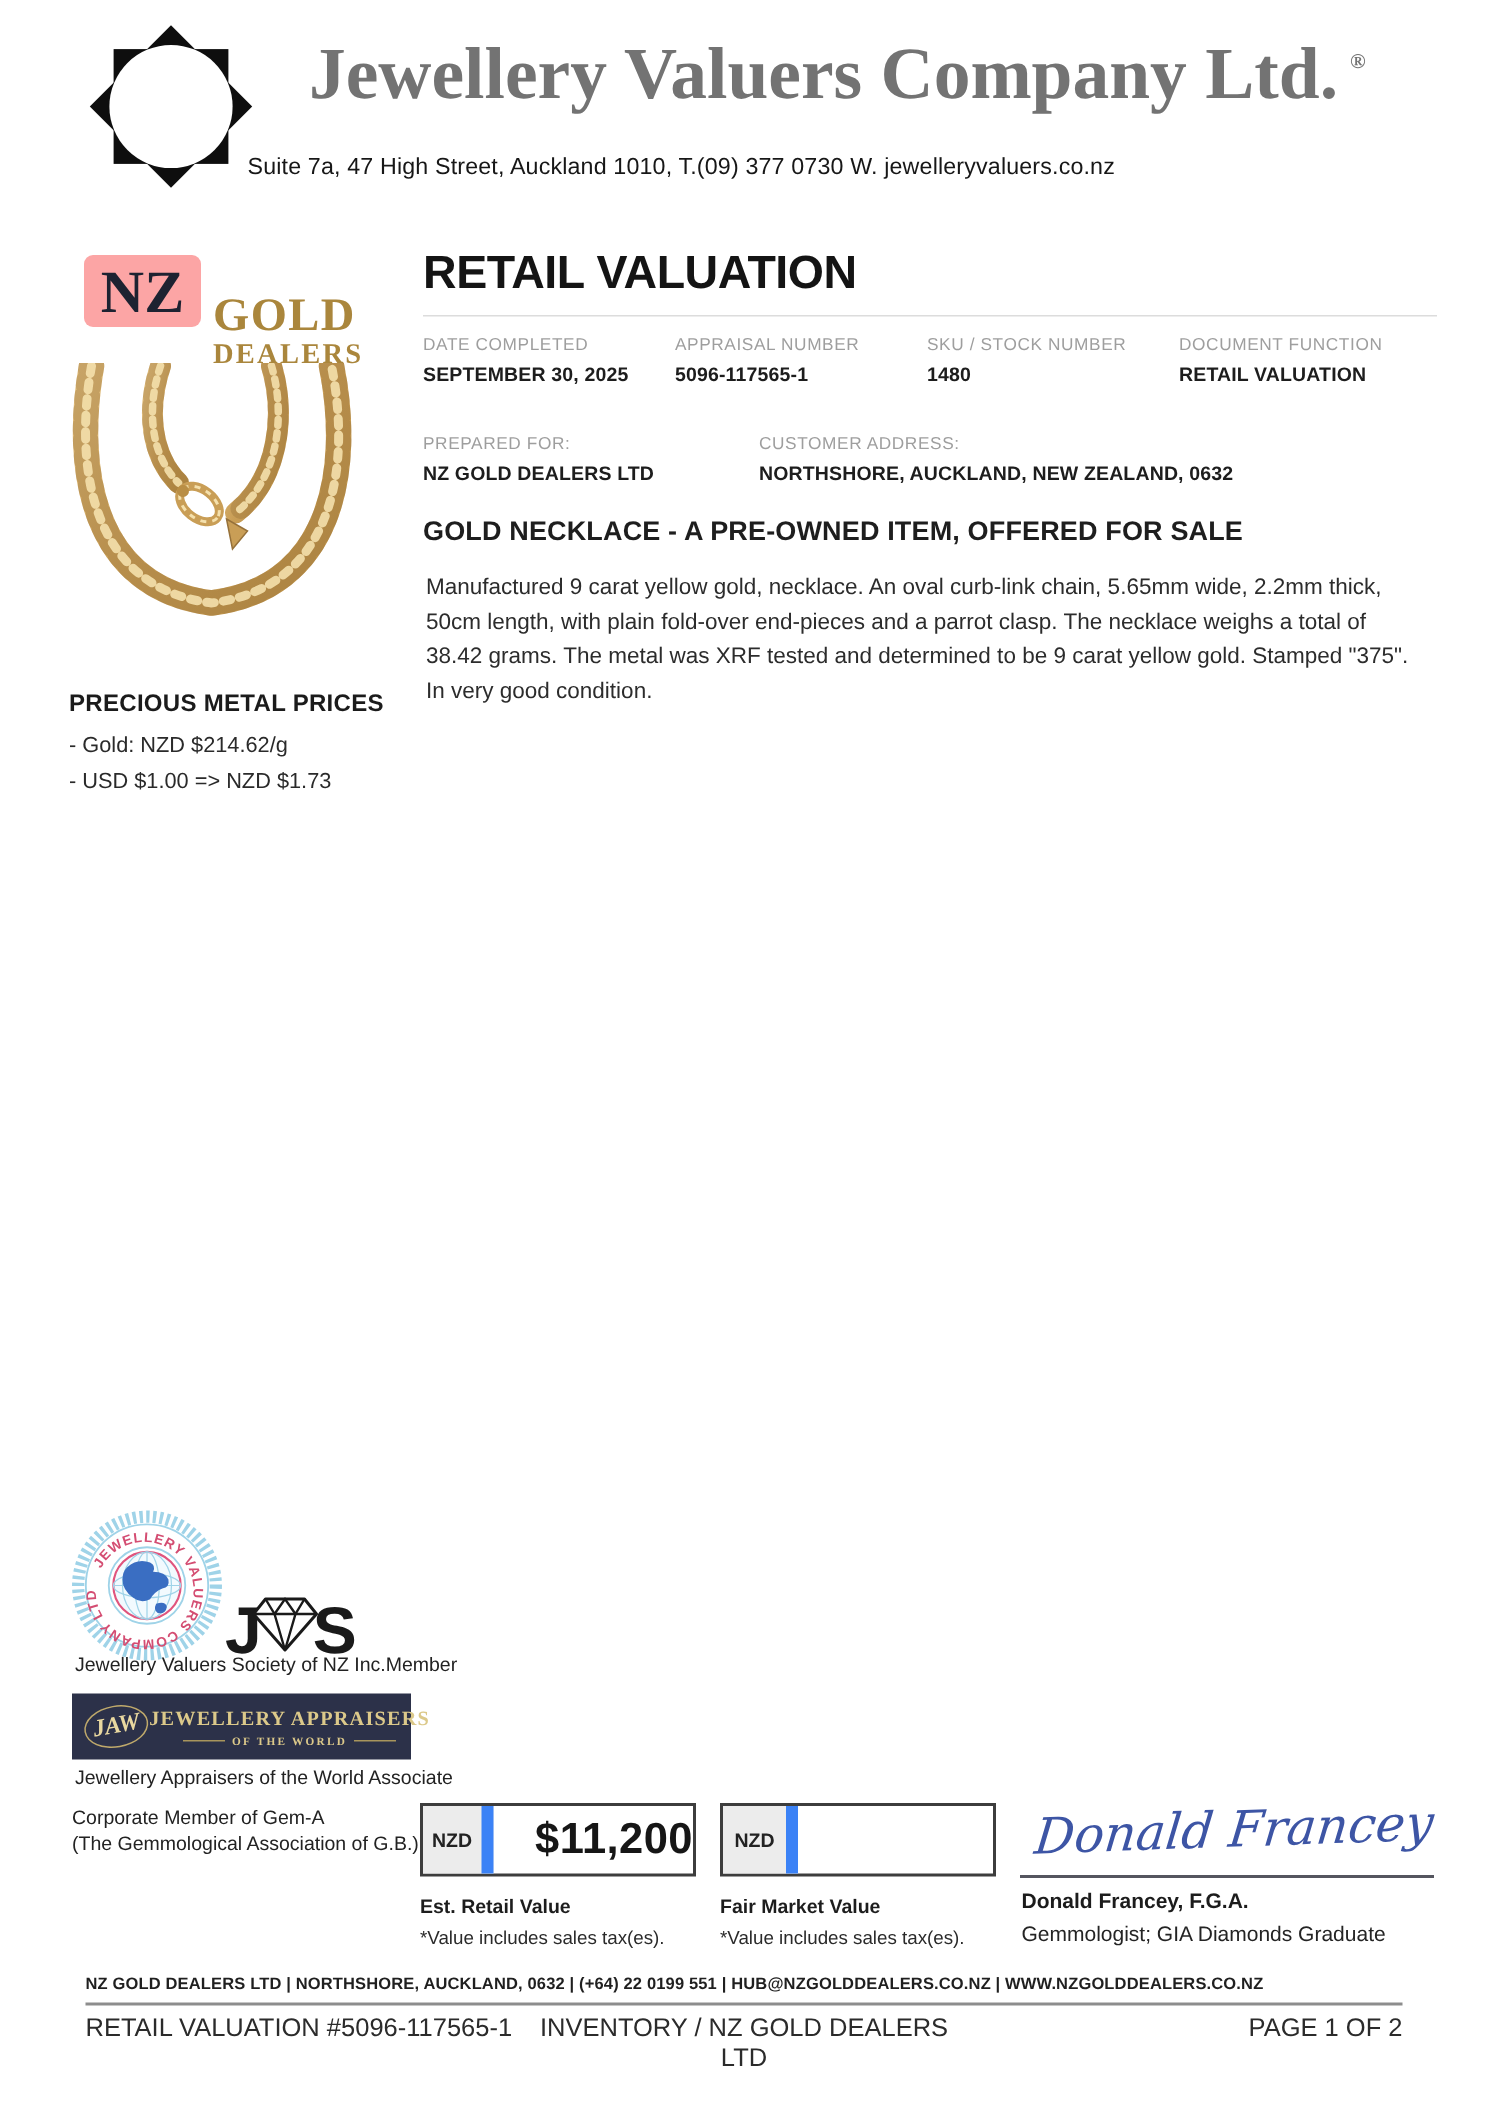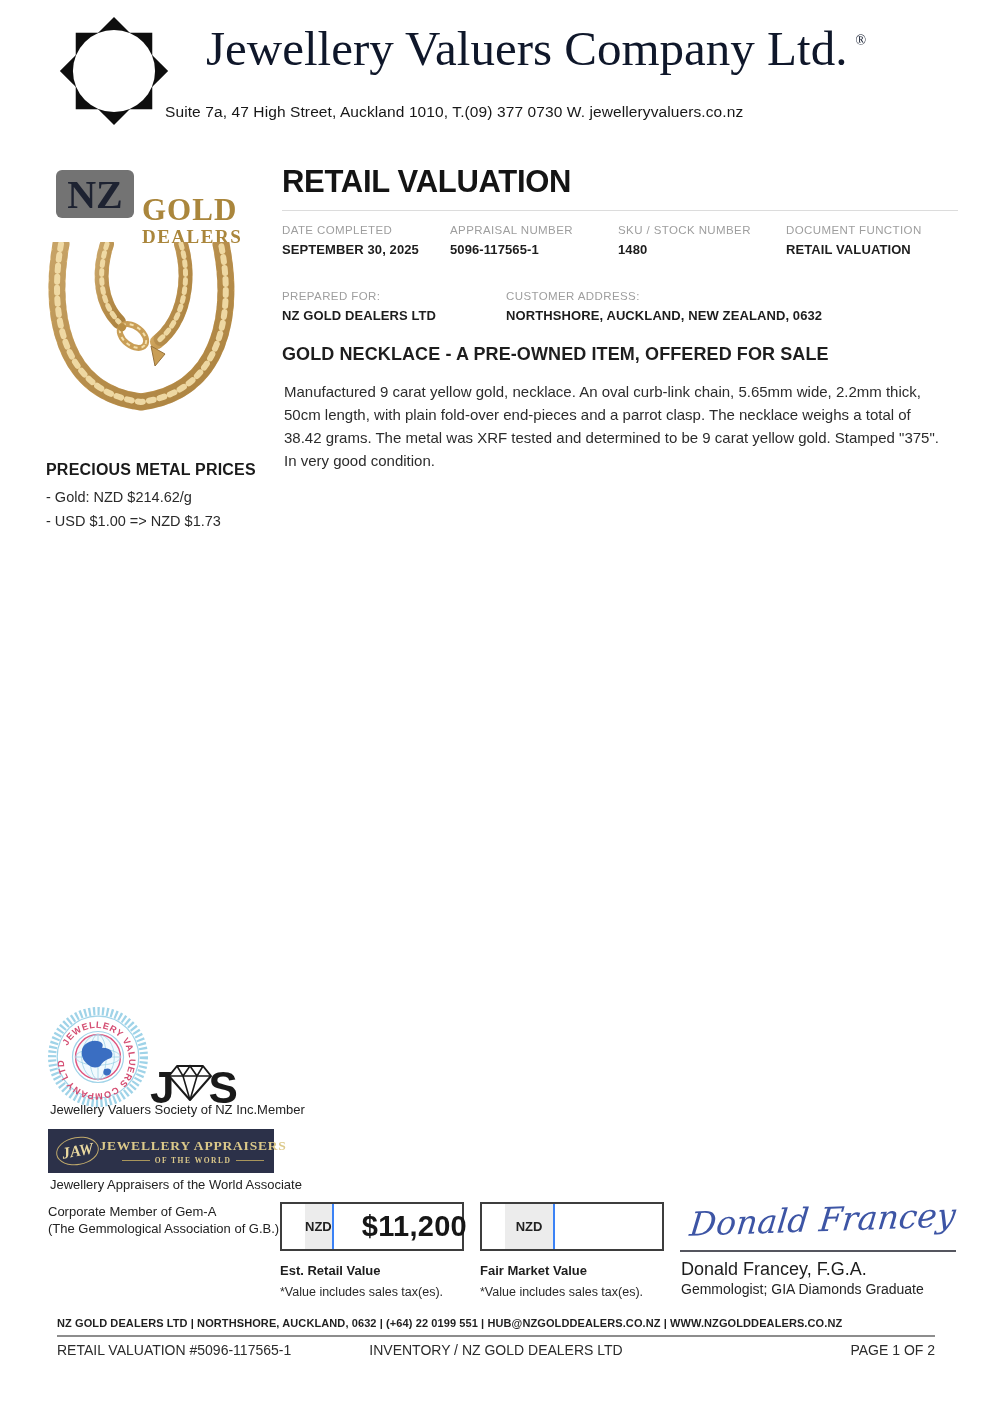--- a/index.html
+++ b/index.html
@@ -8,32 +8,32 @@
     width:1000px; height:1415px; background:#ffffff; position:relative;
     font-family:"Liberation Sans", sans-serif; color:#1c1c1c;
     -webkit-font-smoothing:antialiased;
   }
   .abs { position:absolute; }
 
   
   .star-logo { left:56px; top:15px; width:116px; height:112px; }
   .company-name {
     left:206px; top:20px; width:700px;
-    font-family:"Liberation Serif", serif; font-size:49px; font-weight:400;
-    color:#0f172a; letter-spacing:0px; white-space:nowrap;
+    font-family:"Liberation Serif", serif; font-size:49px; font-weight:700;
+    color:#737373; letter-spacing:0px; white-space:nowrap;
   }
   .company-name .reg { font-size:14px; vertical-align:20px; margin-left:8px; }
   .letterhead-address {
     left:165px; top:103px; font-size:15.5px; color:#171717; letter-spacing:0.1px;
   }
 
   
   .nz-logo { left:56px; top:170px; display:flex; align-items:flex-start; }
   .nz-badge {
-    width:78px; height:48px; background:#737373; border-radius:6px;
+    width:78px; height:48px; background:#fca5a5; border-radius:6px;
     display:flex; align-items:center; justify-content:center;
     font-family:"Liberation Serif", serif; font-weight:bold; font-size:40px; color:#1d2231;
   }
   .nz-words { margin-left:8px; font-family:"Liberation Serif", serif; color:#aa863c; line-height:1; }
   .nz-words .gold { font-size:31px; font-weight:bold; letter-spacing:1px;margin-top:24px; }
   .nz-words .dealers { font-size:19px; font-weight:bold; letter-spacing:1.5px; margin-top:2px; }
 
   
   .doc-title { left:282px; top:164px; font-size:31px; font-weight:800; letter-spacing:-0.3px; color:#141414; }
   .title-rule { left:282px; top:210px; width:676px; height:1px; background:#dcdcdc; }
@@ -77,44 +77,44 @@
   .jaw-line2 .txt { font-size:7.5px; font-weight:bold; letter-spacing:1.5px; }
   .jaw-line2 .dash { width:28px; height:1px; background:#a8955c; }
   .jaw-caption { left:50px; top:1177px; font-size:13px; color:#222; }
   .gema { left:48px; top:1203px; font-size:13px; color:#222; line-height:17px; }
 
   
   .value-block { width:184px; }
   .vb1 { left:280px; top:1202px; } .vb2 { left:480px; top:1202px; }
   .vbox { display:flex; border:2px solid #3d3d3d; height:49px; background:#fff; }
   .vbox .cur {
-    width:50px; background:#ececec; border-right:2px solid #3b82f6;
-    display:flex; align-items:center; justify-content:center; font-weight:bold; font-size:13px; color:#222;margin-left:23px;
+    width:50px; background:#ececec; border-right:8px solid #3b82f6;
+    display:flex; align-items:center; justify-content:center; font-weight:bold; font-size:13px; color:#222;
   }
   .vbox .amt {
     flex:1; display:flex; align-items:center; justify-content:center;
     font-weight:700; font-size:29px; color:#161616; letter-spacing:0.3px;padding-left:28px;
   }
   .value-label { margin-top:12px; font-weight:bold; font-size:13px; color:#1d1d1d; }
   .value-note { margin-top:7px; font-size:12.5px; color:#2a2a2a; }
 
   
   .sig-script {
     left:690px; top:1200px; width:270px;
     font-family:"DejaVu Serif", serif; font-style:italic;
     font-size:33px; color:#3d55a5; transform:rotate(-2deg) skewX(-8deg); white-space:nowrap;
   }
   .sig-line { left:680px; top:1250px; width:276px; height:1.5px; background:#55565f; }
-  .sig-name { left:681px; top:1259px; font-size:18px; font-weight:normal; color:#1c1c1c; }
+  .sig-name { left:681px; top:1259px; font-size:14px; font-weight:bold; color:#1c1c1c; }
   .sig-cred { left:681px; top:1281px; font-size:14px; color:#242424; }
 
   
   .footer-contact { left:57px; top:1317px; font-size:11px; font-weight:bold; color:#1f1f1f; letter-spacing:0.1px; }
   .footer-rule { left:57px; top:1335px; width:878px; height:2px; background:#8d8d8d; }
-  .footer-row { left:57px; top:1342px; width:878px; display:flex; font-size:14px; color:#2b2b2b; }
+  .footer-row { left:57px; top:1342px; width:878px; display:flex; font-size:17px; color:#2b2b2b; }
   .footer-row .fl { flex:1; text-align:left; }
   .footer-row .fc { flex:1; text-align:center; }
   .footer-row .fr { flex:1; text-align:right; }
 </style>
 </head>
 <body>
 
 <div>
 
   <svg class="abs star-logo" viewBox="-60 -60 120 120" xmlns="http://www.w3.org/2000/svg">

